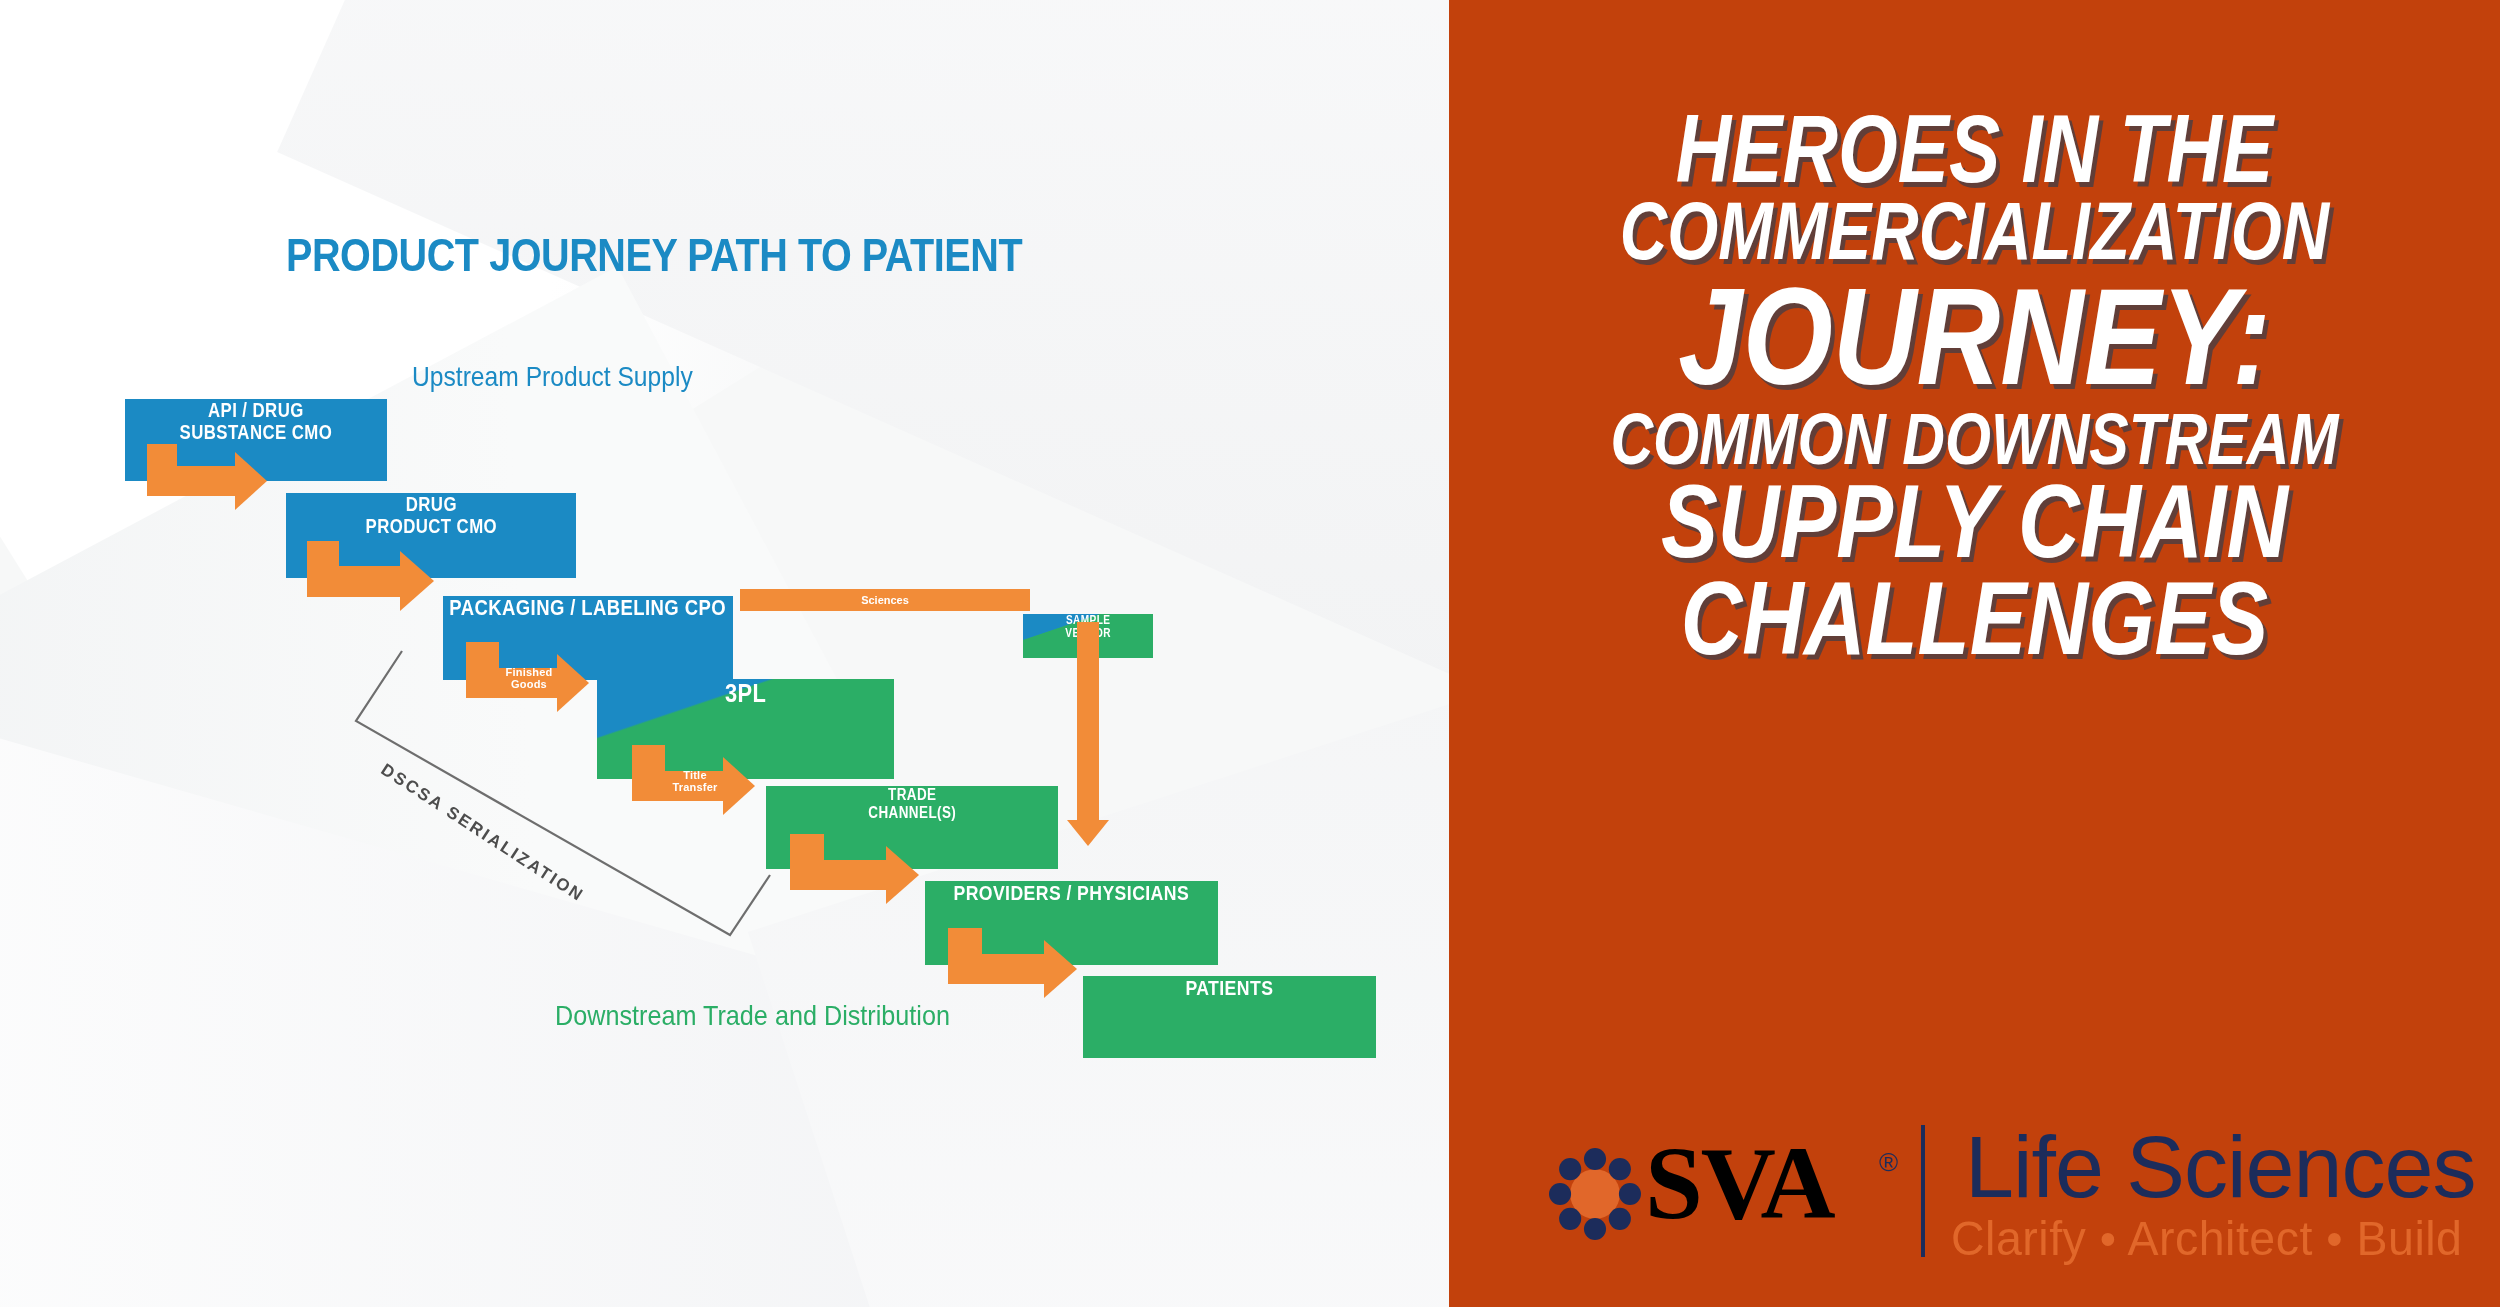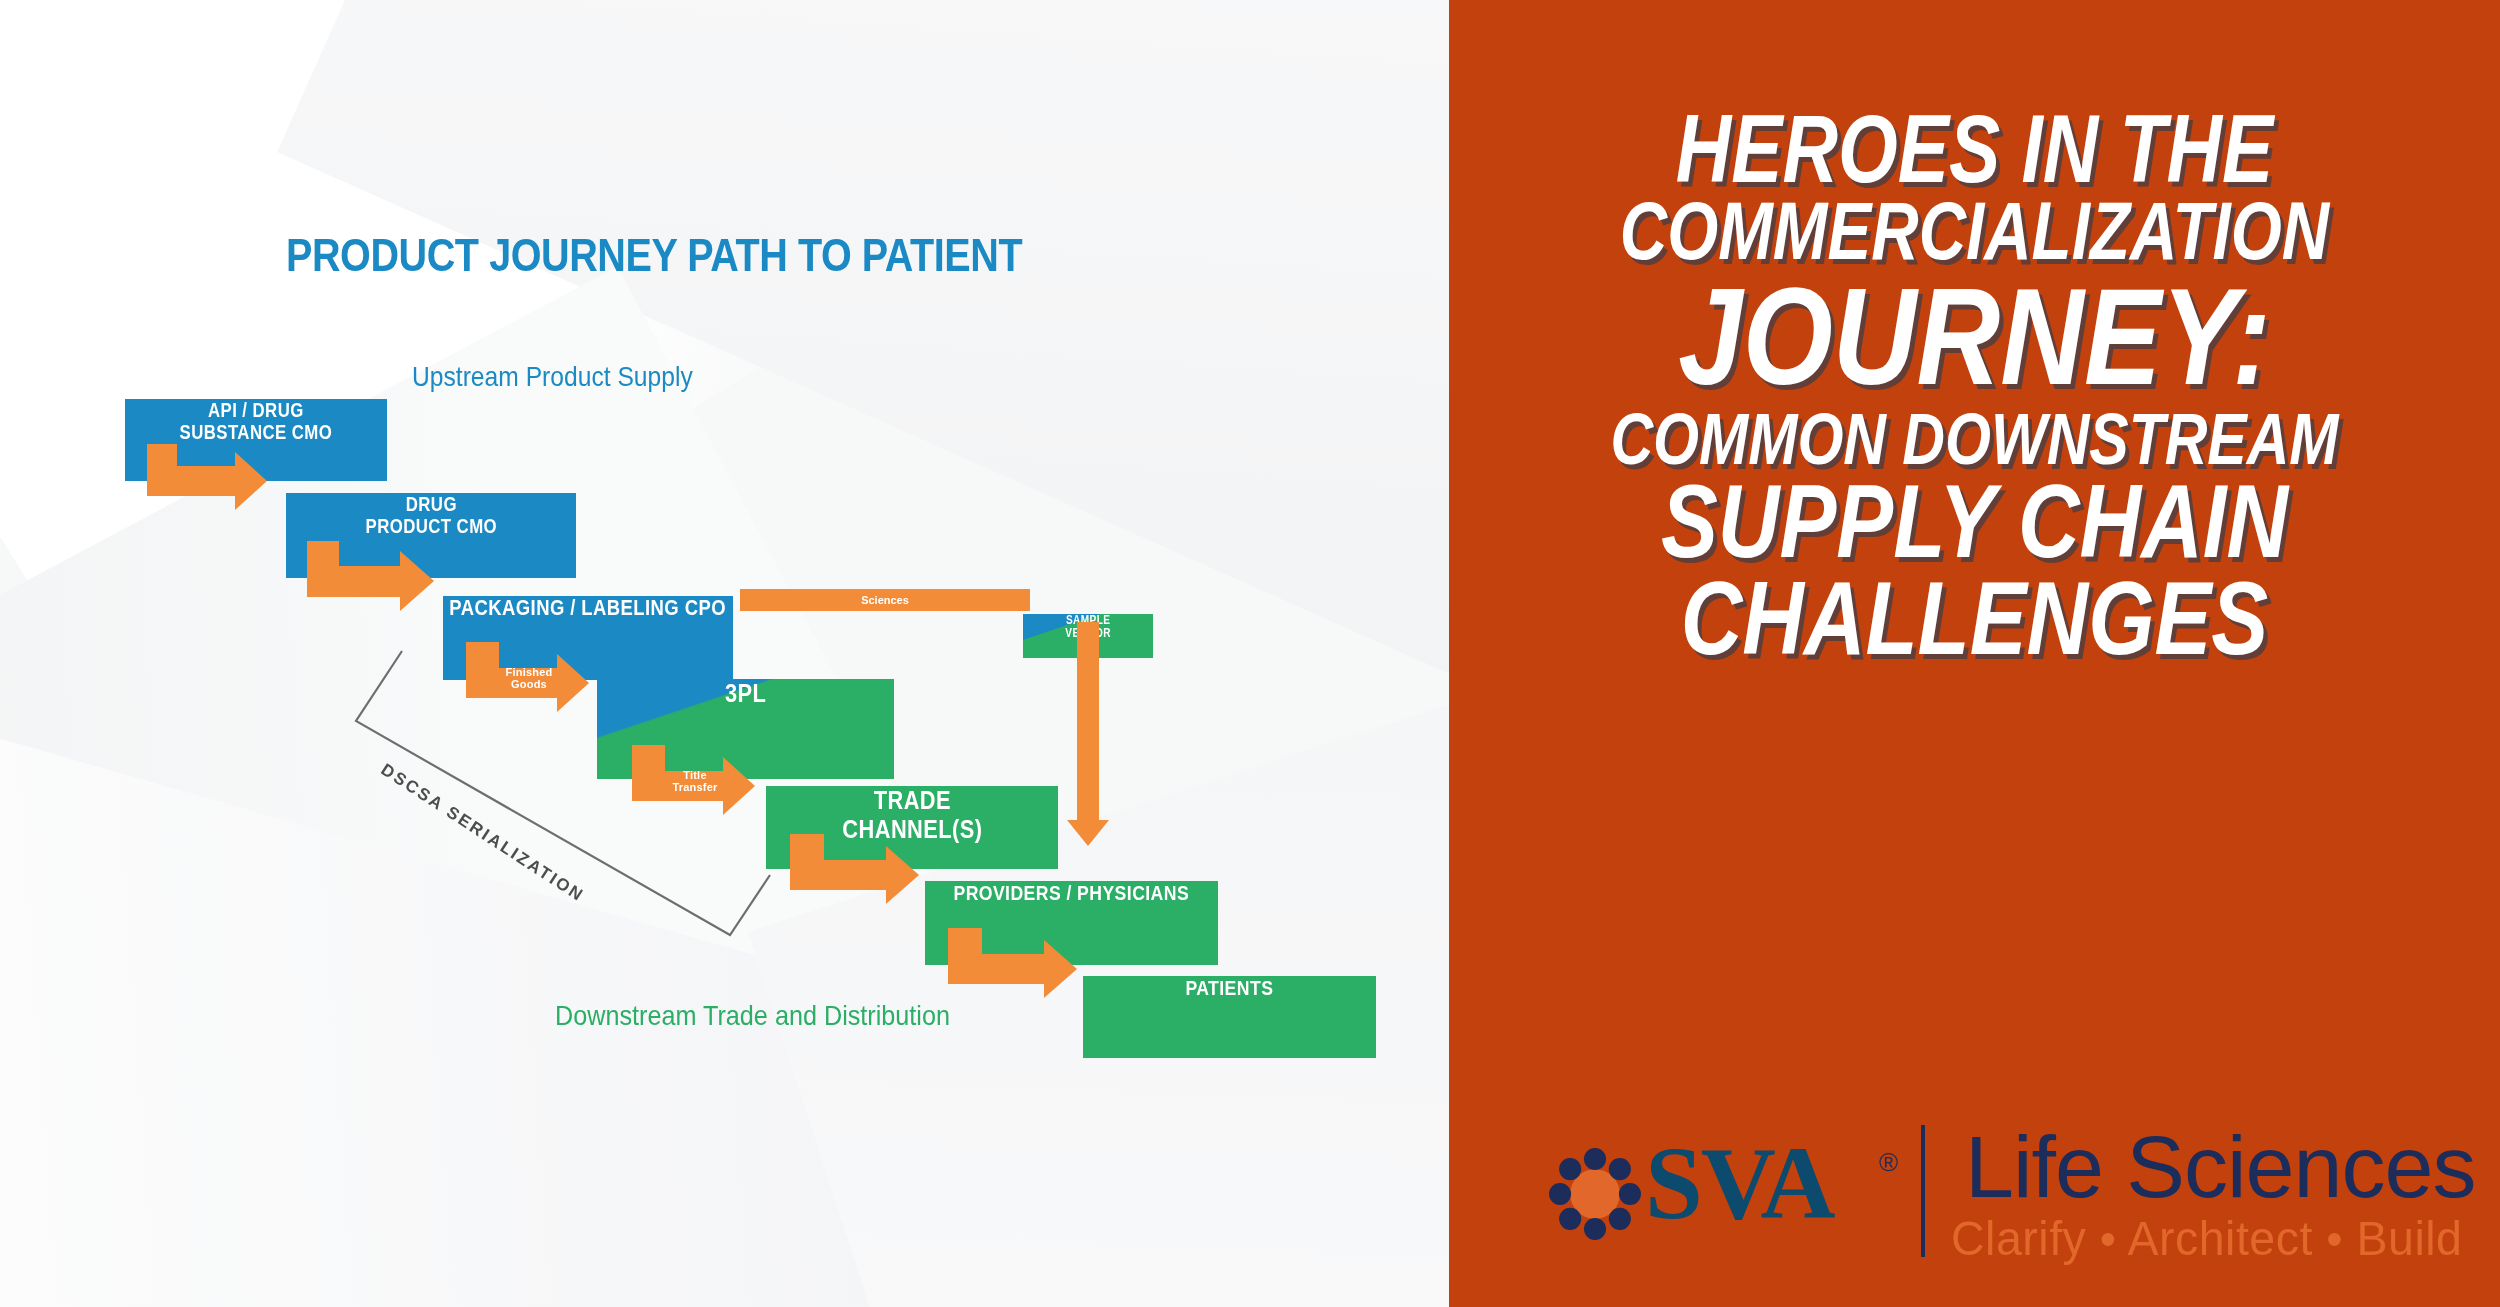--- a/index.html
+++ b/index.html
@@ -133,21 +133,21 @@
   .hl.l3{ font-size:138px; transform:scaleX(0.84); margin-top:2px; }
   .hl.l4{ font-size:72px;  transform:scaleX(0.82); margin-top:6px;}
   .hl.l5{ font-size:104px; transform:scaleX(0.82); }
   .hl.l6{ font-size:104px; transform:scaleX(0.82); }
 
   
   #logo{ position:absolute; left:1549px; top:1125px; width:930px; height:140px; }
   #logo-mark{ position:absolute; left:0; top:23px; width:92px; height:92px; }
   #sva-word{
     position:absolute; left:96px; top:6px;
-    font-size:104px; font-weight:bold; color:#0c4a6e;
+    font-size:104px; font-weight:bold; color:#000000;
     font-family:"Liberation Serif", serif;
     letter-spacing:-2px; line-height:1;
   }
   #sva-reg{
     position:absolute; left:330px; top:22px;
     font-size:26px; color:#1c2c5b; font-family:"Liberation Sans",sans-serif;
   }
   #logo-divider{ position:absolute; left:372px; top:0px; width:4px; height:132px; background:#1c2c5b; }
   #life-sciences{
     position:absolute; left:416px; top:-4px;
@@ -196,21 +196,21 @@
   </div>
 
   <div class="node split" style="left:1023px; top:578px; width:130px; height:44px; font-size:12px;">
     <span>SAMPLE<br>VENDOR</span>
   </div>
 
   <div class="node split" style="left:597px; top:643px; width:297px; height:100px; font-size:26px;">
     <span>3PL</span>
   </div>
 
-  <div class="node green" style="left:766px; top:750px; width:292px; height:83px; font-size:26px;">
+  <div class="node green" style="left:766px; top:750px; width:292px; height:83px; font-size:16px;">
     <span>TRADE<br>CHANNEL(S)</span>
   </div>
 
   <div class="node green" style="left:925px; top:845px; width:293px; height:84px; font-size:21px;">
     <span>PROVIDERS&nbsp;/&nbsp;PHYSICIANS</span>
   </div>
 
   <div class="node green" style="left:1083px; top:940px; width:293px; height:82px; font-size:21px;">
     <span>PATIENTS</span>
   </div>

